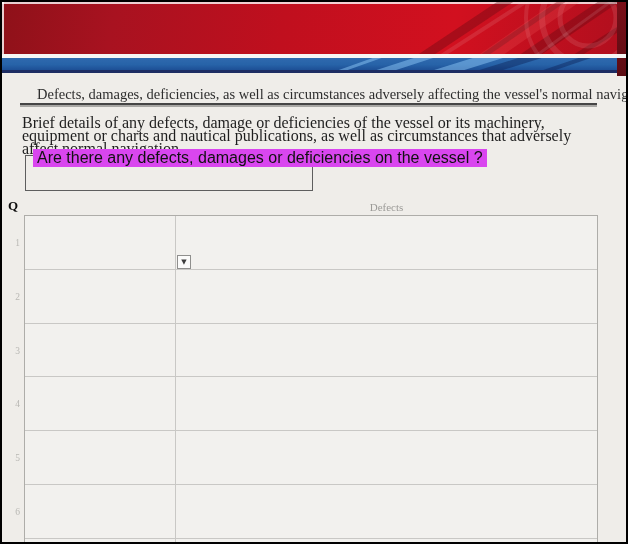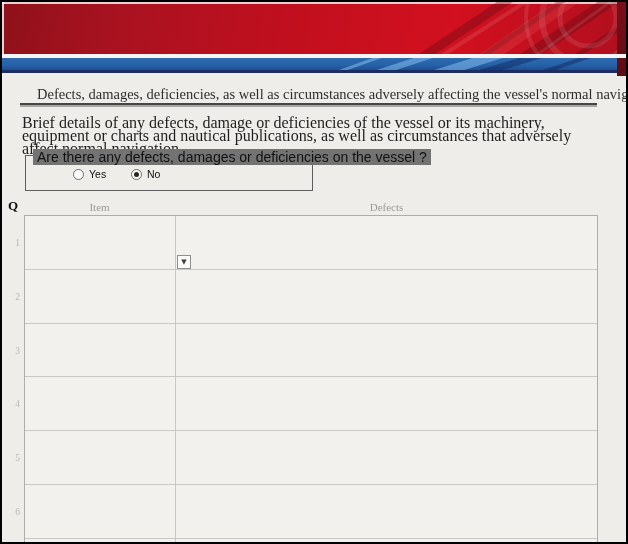--- a/index.html
+++ b/index.html
@@ -52,23 +52,23 @@
     position:absolute;left:20px;top:114px;width:572px;
     font-size:16px;line-height:13px;color:#1e1e1e;
   }
   
   .qbox{
     position:absolute;left:23px;top:153px;width:286px;height:34px;
     border:1px solid #5e5e5e;
   }
   .qbox-legend{
     position:absolute;left:7px;top:-7px;
-    background:#737373;padding:0 4px;
+    background:#d946ef;padding:0 4px;
     font-family:"Liberation Sans", sans-serif;
-    font-size:14px;color:#111;white-space:nowrap;
+    font-size:16px;color:#111;white-space:nowrap;
   }
   .radio-row{
     position:absolute;left:0;top:12px;width:100%;height:16px;
     font-family:"Liberation Sans", sans-serif;font-size:10.5px;color:#111;
   }
   .radio-option{position:absolute;display:flex;align-items:center;gap:5px;cursor:default;}
   .radio-option.opt-yes{left:47px;}
   .radio-option.opt-no{left:105px;}
   .radio{
     display:inline-block;width:9px;height:9px;border-radius:50%;
@@ -158,36 +158,25 @@
       </g>
     </svg>
   </div>
 
   <div class="page-title">Defects, damages, deficiencies, as well as circumstances adversely affecting the vessel's normal navigation</div>
   <div class="title-underline"></div>
   <div class="page-desc">Brief details of any defects, damage or deficiencies of the vessel or its machinery, equipment or charts and nautical publications, as well as circumstances that adversely affect normal navigation.</div>
 
   <div class="qbox">
     <span class="qbox-legend">Are there any defects, damages or deficiencies on the vessel ?</span>
-    <div class="radio-row">
-      <label class="radio-option opt-yes">
-        <span class="radio"></span>
-        <span>Yes</span>
-      </label>
-      <label class="radio-option opt-no">
-        <span class="radio checked"></span>
-        <span>No</span>
-      </label>
-    </div>
   </div>
 
   <div class="q-label">Q</div>
 
   <div class="col-headers">
-    <div class="col-header item">Item</div>
     <div class="col-header remarks">Defects</div>
   </div>
 
   <span class="row-num" style="top:236px">1</span>
   <span class="row-num" style="top:290px">2</span>
   <span class="row-num" style="top:344px">3</span>
   <span class="row-num" style="top:397px">4</span>
   <span class="row-num" style="top:451px">5</span>
   <span class="row-num" style="top:505px">6</span>
 

